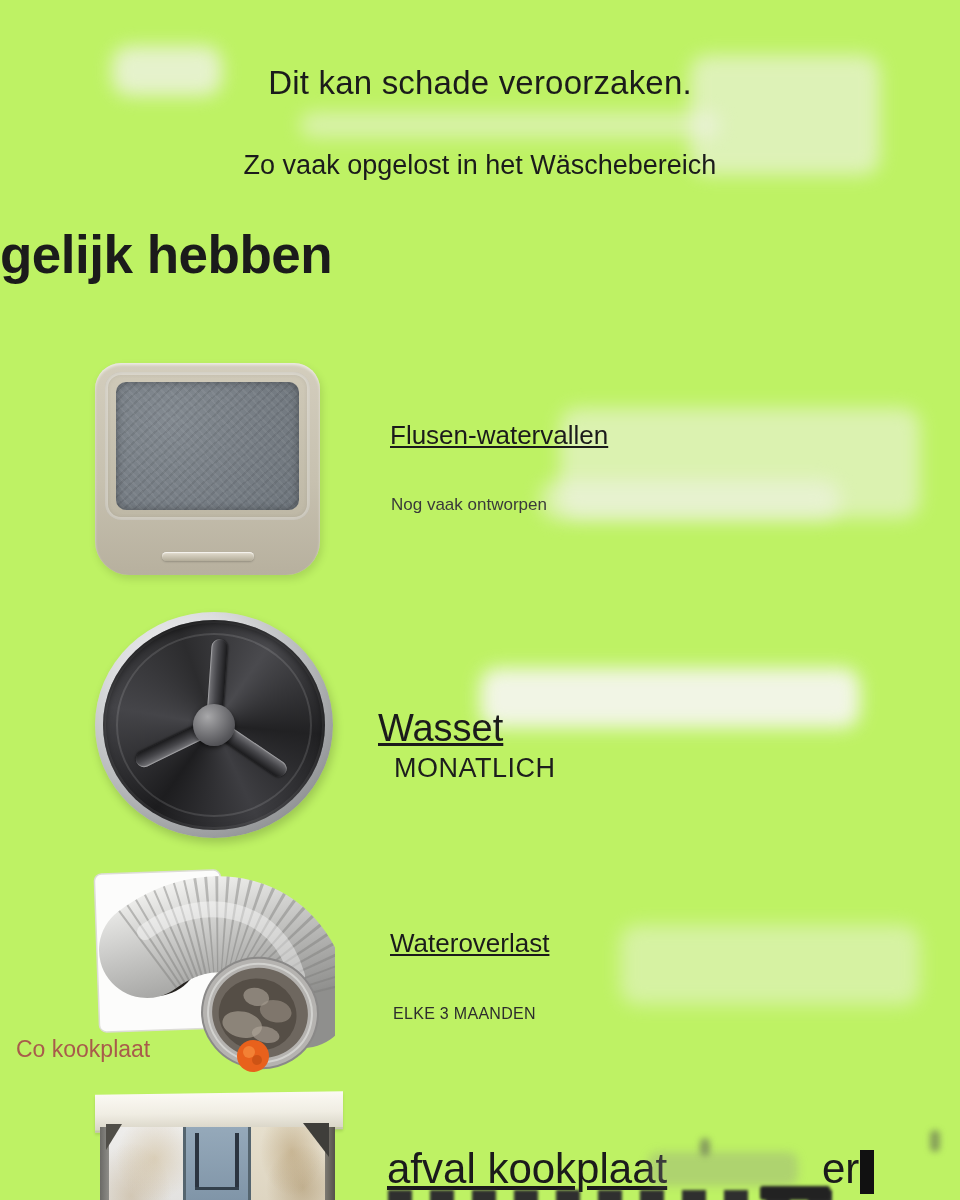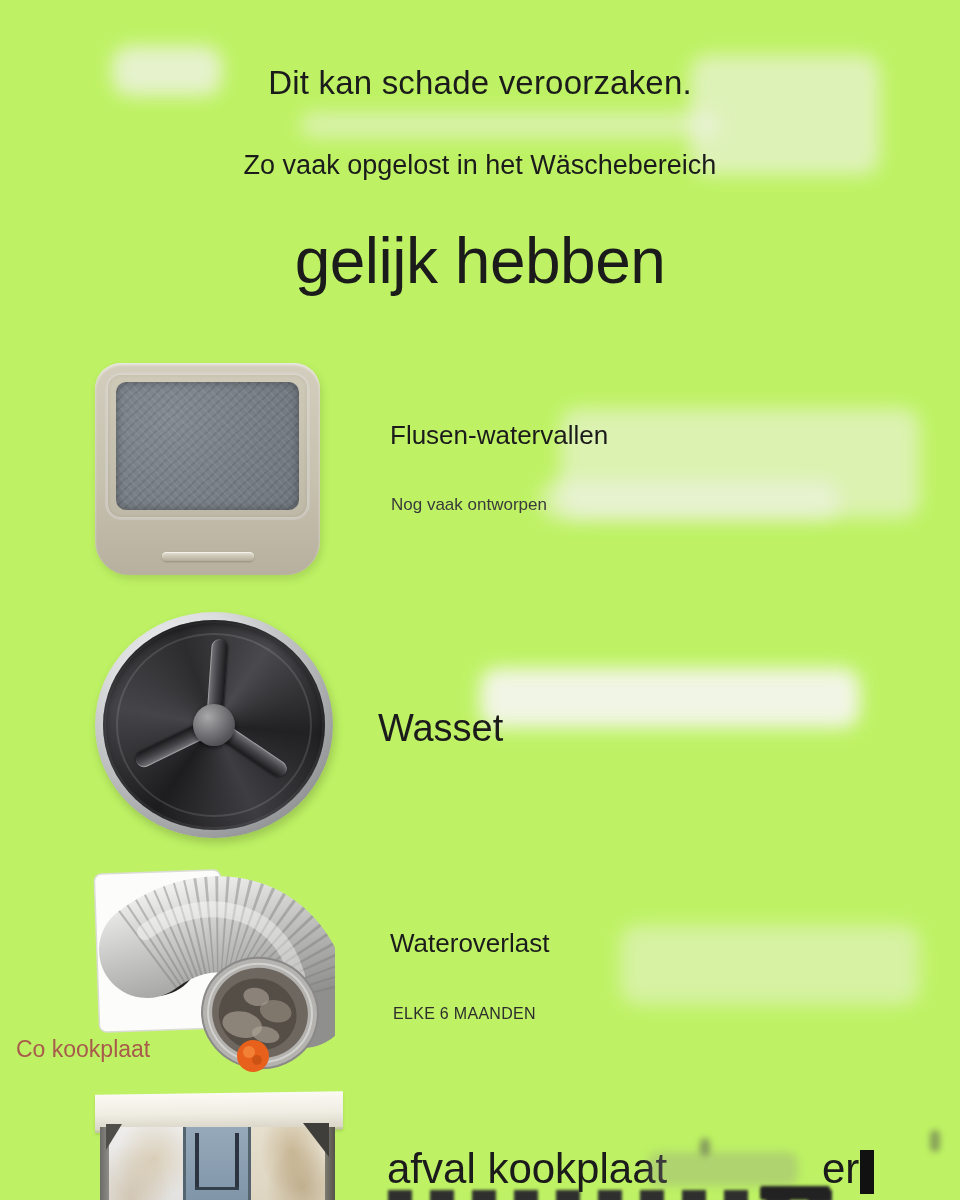--- a/index.html
+++ b/index.html
@@ -9,23 +9,23 @@
     font-family:"Liberation Sans","DejaVu Sans",sans-serif;
     color:#1b1b1b;
   }
   .abs{position:absolute;}
   
   .ghost{position:absolute;background:#f3f2ef;filter:blur(9px);border-radius:18px;opacity:.75;}
   .smudge{position:absolute;filter:blur(5px);border-radius:10px;}
   
   .title{left:0;right:0;top:64px;text-align:center;font-size:33px;font-weight:500;letter-spacing:.2px;}
   .subtitle{left:0;right:0;top:150px;text-align:center;font-size:27px;font-weight:400;}
-  .headline{left:0;right:0;top:224px;text-align:center;font-size:64px;font-weight:400;letter-spacing:-.5px;}
-  
-  .item-title{font-weight:500;}
+  .headline{left:0;right:0;top:224px;font-size:53px;font-weight:700;letter-spacing:-.5px;}
+  
+  .item-title{font-weight:500;text-decoration:underline;}
   .t1{left:390px;top:420px;font-size:26px;}
   .n1{left:391px;top:495px;font-size:17px;color:#3a3a3a;font-weight:400;}
   .t2{left:378px;top:707px;font-size:38px;}
   .n2{left:394px;top:753px;font-size:27px;color:#1d1d1d;font-weight:400;letter-spacing:.5px;}
   .t3{left:390px;top:928px;font-size:26px;}
   .n3{left:393px;top:1005px;font-size:16px;color:#2d2d2d;font-weight:400;letter-spacing:.3px;}
   .stray{left:16px;top:1036px;font-size:23px;font-weight:400;}
   .t4{left:387px;top:1145px;font-size:42px;font-weight:500;white-space:nowrap;}
   .t4-frag{left:822px;top:1145px;font-size:42px;font-weight:500;}
   .t4-bar{left:860px;top:1150px;width:14px;height:44px;background:#111;filter:blur(.6px);}
@@ -126,20 +126,21 @@
     <div class="drum-seal"></div>
     <div class="drum-face">
       <div class="drum-ring"></div>
       <div class="spoke" style="transform:rotate(4deg);"></div>
       <div class="spoke" style="transform:rotate(124deg);"></div>
       <div class="spoke" style="transform:rotate(244deg);"></div>
       <div class="hub"></div>
     </div>
   </div>
   <div class="abs item-title t2">Wasset</div>
+  <div class="abs n2">MONATLICH</div>
 
   <svg class="abs" style="left:85px;top:858px;" width="250" height="220" viewBox="0 0 250 220">
     <defs>
       <linearGradient id="ductGrad" gradientUnits="userSpaceOnUse" x1="60" y1="35" x2="95" y2="170">
         <stop offset="0" stop-color="#efefed"></stop>
         <stop offset=".45" stop-color="#c3c3c1"></stop>
         <stop offset="1" stop-color="#8f8f8d"></stop>
       </linearGradient>
     </defs>
 
@@ -164,21 +165,21 @@
       <ellipse cx="185" cy="175" rx="14" ry="8" fill="#b0a79b" opacity=".6"></ellipse>
     </g>
 
     <g>
       <circle cx="168" cy="198" r="16" fill="#e8611c"></circle>
       <circle cx="164" cy="194" r="6" fill="#f58a3c" opacity=".8"></circle>
       <circle cx="172" cy="202" r="5" fill="#c24d12" opacity=".7"></circle>
     </g>
   </svg>
   <div class="abs item-title t3">Wateroverlast</div>
-  <div class="abs n3">ELKE 6 MAANDEN</div>
+  <div class="abs n3">ELKE 3 MAANDEN</div>
 
   <div class="abs stray" style="color: rgb(168, 91, 75);">Co kookplaat</div>
 
   <div class="abs drawer">
     <div class="drawer-lip"></div>
     <div class="drawer-body">
       <div class="dw-sliver-l"></div>
       <div class="dw-left"></div>
       <div class="dw-center">
         <div class="dw-line l"></div>

